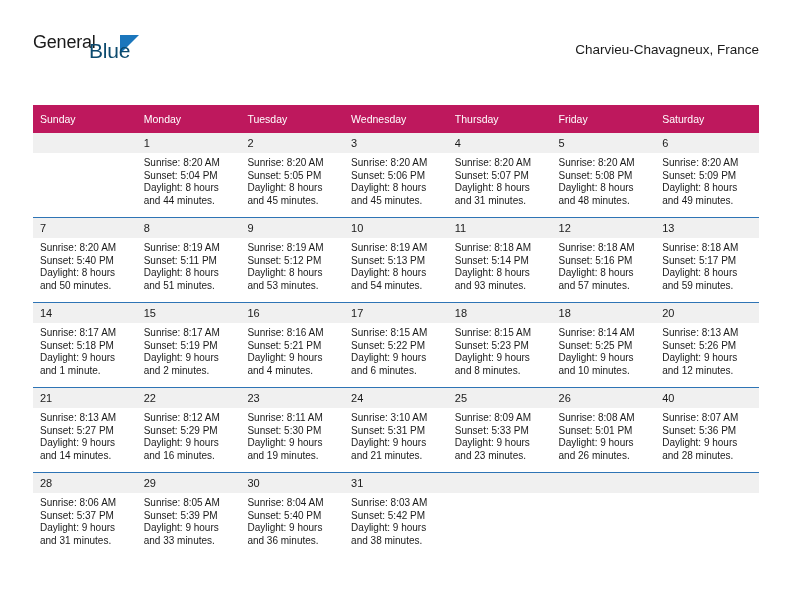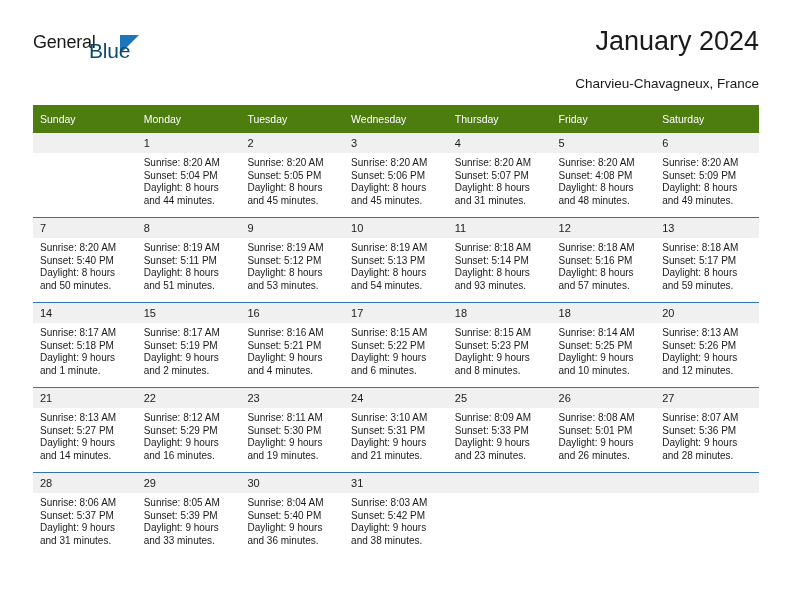--- a/index.html
+++ b/index.html
@@ -87,21 +87,21 @@
   
   .calendar {
     position: absolute;
     left: 33px;
     top: 105px;
     width: 726px;
     border-collapse: collapse;
     table-layout: fixed;
   }
   .calendar th {
-    background: #4d7c0f;
+    background: #be185d;
     color: #ffffff;
     font-size: 10.5px;
     font-weight: normal;
     text-align: left;
     padding: 5px 0 5px 7px;
     height: 18px;
     vertical-align: middle;
   }
   .calendar td {
     vertical-align: top;
@@ -148,21 +148,20 @@
 
   <div class="header">
 
     <div class="logo">
       <span class="logo-general">General</span>
       <span class="logo-triangle"></span>
       <span class="logo-blue">Blue</span>
     </div>
 
     <div class="title-wrap">
-      <div class="cal-title">January 2024</div>
       <div class="cal-subtitle">Charvieu-Chavagneux, France</div>
     </div>
 
   </div>
 
   <table class="calendar">
     <thead>
       <tr>
         <th>Sunday</th>
         <th>Monday</th>
@@ -228,21 +227,21 @@
                 <div>Daylight: 8 hours</div>
                 <div>and 31 minutes.</div>
               </div>
             </div>
           </td>
           <td>
             <div class="daycell">
               <div class="daynum">5</div>
               <div class="info">
                 <div>Sunrise: 8:20 AM</div>
-                <div>Sunset: 4:08 PM</div>
+                <div>Sunset: 5:08 PM</div>
                 <div>Daylight: 8 hours</div>
                 <div>and 48 minutes.</div>
               </div>
             </div>
           </td>
           <td>
             <div class="daycell">
               <div class="daynum">6</div>
               <div class="info">
                 <div>Sunrise: 8:20 AM</div>
@@ -473,21 +472,21 @@
               <div class="info">
                 <div>Sunrise: 8:08 AM</div>
                 <div>Sunset: 5:01 PM</div>
                 <div>Daylight: 9 hours</div>
                 <div>and 26 minutes.</div>
               </div>
             </div>
           </td>
           <td>
             <div class="daycell">
-              <div class="daynum">27</div>
+              <div class="daynum">40</div>
               <div class="info">
                 <div>Sunrise: 8:07 AM</div>
                 <div>Sunset: 5:36 PM</div>
                 <div>Daylight: 9 hours</div>
                 <div>and 28 minutes.</div>
               </div>
             </div>
           </td>
         </tr>
         <tr class="week-row">

